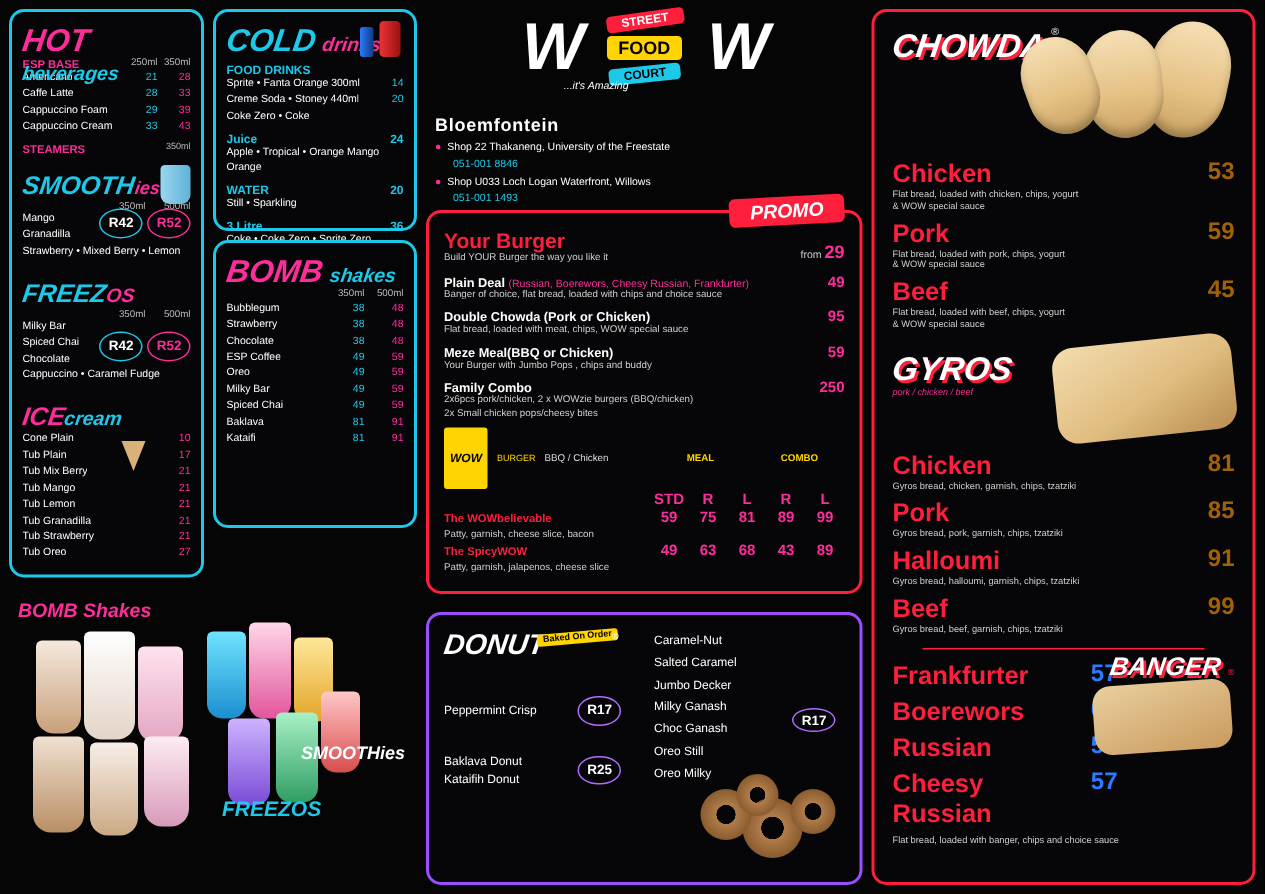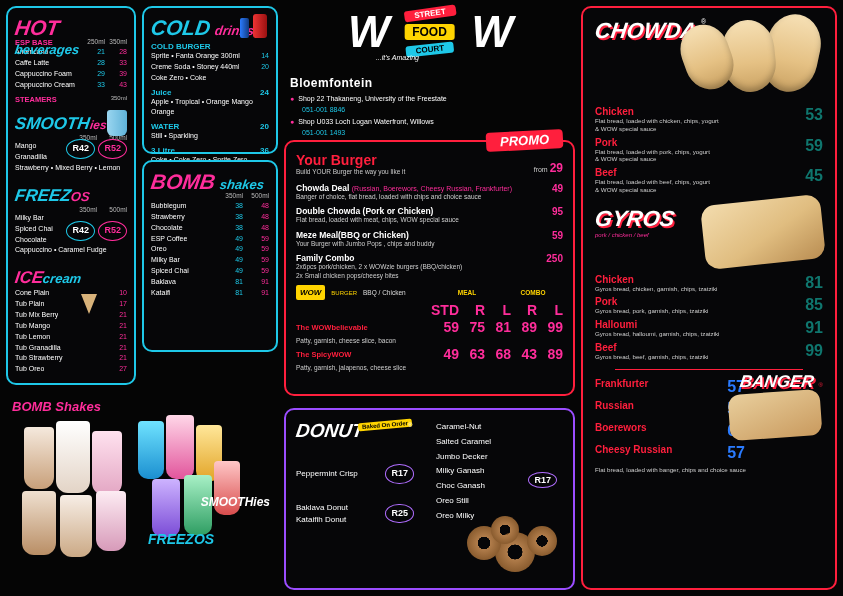--- a/index.html
+++ b/index.html
@@ -102,32 +102,32 @@
   .item .nm { font-size:8.5px; font-weight:bold; color:#fff;}
   .item .nm .alt { color:#ff2d9b; font-weight:normal; font-size:7px;}
   .item .ds { font-size:6.5px; color:#cfcfcf; line-height:1.3;}
   .item .pr { float:right; color:#ff2d9b; font-size:10px; font-weight:bold; }
   .clear { clear:both;}
 
   
   .wowtab { width:100%; font-size:7px; border-collapse:collapse; margin-top:2px;}
   .wowtab th { color:#ffd400; font-size:6.5px; font-weight:bold; }
   .wowtab td { padding:1px 0; }
-  .wowtab .pr { color:#ff2d9b; font-weight:bold; font-size:14px; text-align:right; width:26px;}
+  .wowtab .pr { color:#ff2d9b; font-weight:bold; font-size:10px; text-align:center; width:26px;}
   .wowtab .lbl { font-size:7.5px; font-weight:bold;}
 
   
   .donut-col { font-size:8px; line-height:1.85; }
   .donut-left { font-size:8px; line-height:1.5;}
 
   
   .fitem { display:flex; justify-content:space-between; align-items:flex-start; padding:2px 0;}
-  .fitem .t { font-size:10px; font-weight:bold;}
+  .fitem .t { font-size:17px; font-weight:bold;}
   .fitem .d { font-size:6.2px; color:#cfcfcf; line-height:1.25;}
-  .fitem .pz { font-size:16px; font-weight:bold; color:#0f766e; padding-left:6px;}
+  .fitem .pz { font-size:16px; font-weight:bold; color:#a16207; padding-left:6px;}
   .fitem.blue .pz { color:#2a7bff; }
   .hr-red { border-top:1px solid #ff1f3d; margin:6px 20px; }
   .wrap-roll {
     position:absolute; border-radius:50% / 40%;
     background:
       linear-gradient(180deg,#f6e0b5,#e5c184 60%,#caa263);
     box-shadow: inset 0 -4px 6px rgba(0,0,0,.25);
   }
   .gyro {
     position:absolute; border-radius:14px;
@@ -288,21 +288,21 @@
 
       <div style="flex:1;display:flex;flex-direction:column;gap:6px;">
         <div class="panel" style="padding:8px 7px;height:148px;position:relative;">
           <div style="position:relative;height:22px;">
             <span class="sec-title badge-cyan">COLD</span>
             <span class="sec-title badge-pink" style="font-size:13px;">drinks</span>
             <div style="position:absolute;right:2px;top:-2px;width:14px;height:24px;border-radius:3px;background:linear-gradient(90deg,#e33,#911);"></div>
             <div style="position:absolute;right:20px;top:2px;width:9px;height:20px;border-radius:2px;background:linear-gradient(90deg,#2a7bff,#123a80);"></div>
           </div>
 
-          <div class="sub">COLD BURGER</div>
+          <div class="sub">FOOD DRINKS</div>
           <div class="list">
             <div class="li">
                 <span class="nm">Sprite • Fanta Orange 300ml</span>
                 <span class="p1">14</span>
               </div>
             <div class="li">
                 <span class="nm">Creme Soda • Stoney  440ml</span>
                 <span class="p1">20</span>
               </div>
             <div class="li">
@@ -469,21 +469,21 @@
         </div>
         <div style="font-size:7px;color:#ccc;">
           <span>from</span>
           <span class="pink" style="font-size:12px;font-weight:bold;">29</span>
         </div>
       </div>
 
       <div style="margin-top:8px;">
         <div class="item">
           <span class="pr">49</span>
-          <div class="nm"><span>Chowda Deal</span> <span class="alt">(Russian, Boerewors, Cheesy Russian, Frankfurter)</span></div>
+          <div class="nm"><span>Plain Deal</span> <span class="alt">(Russian, Boerewors, Cheesy Russian, Frankfurter)</span></div>
           <div class="ds">Banger of choice, flat bread, loaded with chips and choice sauce</div>
           <div class="clear"></div>
         </div>
         <div class="item">
           <span class="pr">95</span>
           <div class="nm"><span>Double Chowda (Pork or Chicken)</span></div>
           <div class="ds">Flat bread, loaded with meat, chips, WOW special sauce</div>
           <div class="clear"></div>
         </div>
         <div class="item">
@@ -496,21 +496,21 @@
           <span class="pr">250</span>
           <div class="nm"><span>Family Combo</span></div>
           <div class="ds" style="white-space:pre-line;">2x6pcs pork/chicken, 2 x WOWzie burgers (BBQ/chicken)
 2x Small chicken pops/cheesy bites</div>
           <div class="clear"></div>
         </div>
       </div>
 
       <div style="margin-top:2px;">
         <div style="display:flex;align-items:center;gap:6px;">
-          <span style="background:#ffd400;color:#000;font-size:8px;font-weight:bold;font-style:italic;padding:3px 4px;border-radius:2px;">WOW</span>
+          <span style="background:#ffd400;color:#000;font-size:8px;font-weight:bold;font-style:italic;padding:16px 4px;border-radius:2px;">WOW</span>
           <span style="font-size:6px;color:#ffd400;">BURGER</span>
           <span style="font-size:6.5px;color:#ddd;">BBQ / Chicken</span>
           <span style="flex:1"></span>
           <span style="font-size:6.5px;color:#ffd400;font-weight:bold;width:60px;text-align:center;">MEAL</span>
           <span style="font-size:6.5px;color:#ffd400;font-weight:bold;width:60px;text-align:center;">COMBO</span>
         </div>
         <table class="wowtab">
           <tbody>
               <tr>
             <th style="text-align:left;"></th>
@@ -671,26 +671,26 @@
           <span class="sec-title" style="font-size:17px;color:#fff;text-shadow:2px 2px 0 #ff1f3d;">BANGER</span>
           <span style="font-size:6px;">®</span>
           <div class="banger" style="right:2px;top:20px;width:92px;height:46px;transform:rotate(-4deg);"></div>
         </div>
         <div style="width:150px;">
           <div class="fitem blue">
               <div class="t">Frankfurter</div>
               <div class="pz">57</div>
             </div>
           <div class="fitem blue">
+              <div class="t">Boerewors</div>
+              <div class="pz">65</div>
+            </div>
+          <div class="fitem blue">
               <div class="t">Russian</div>
               <div class="pz">55</div>
-            </div>
-          <div class="fitem blue">
-              <div class="t">Boerewors</div>
-              <div class="pz">65</div>
             </div>
           <div class="fitem blue">
               <div class="t">Cheesy Russian</div>
               <div class="pz">57</div>
             </div>
         </div>
         <div class="d" style="font-size:6.2px;color:#cfcfcf;margin-top:2px;">Flat bread, loaded with banger, chips and choice sauce</div>
       </div>
 
     </div>

